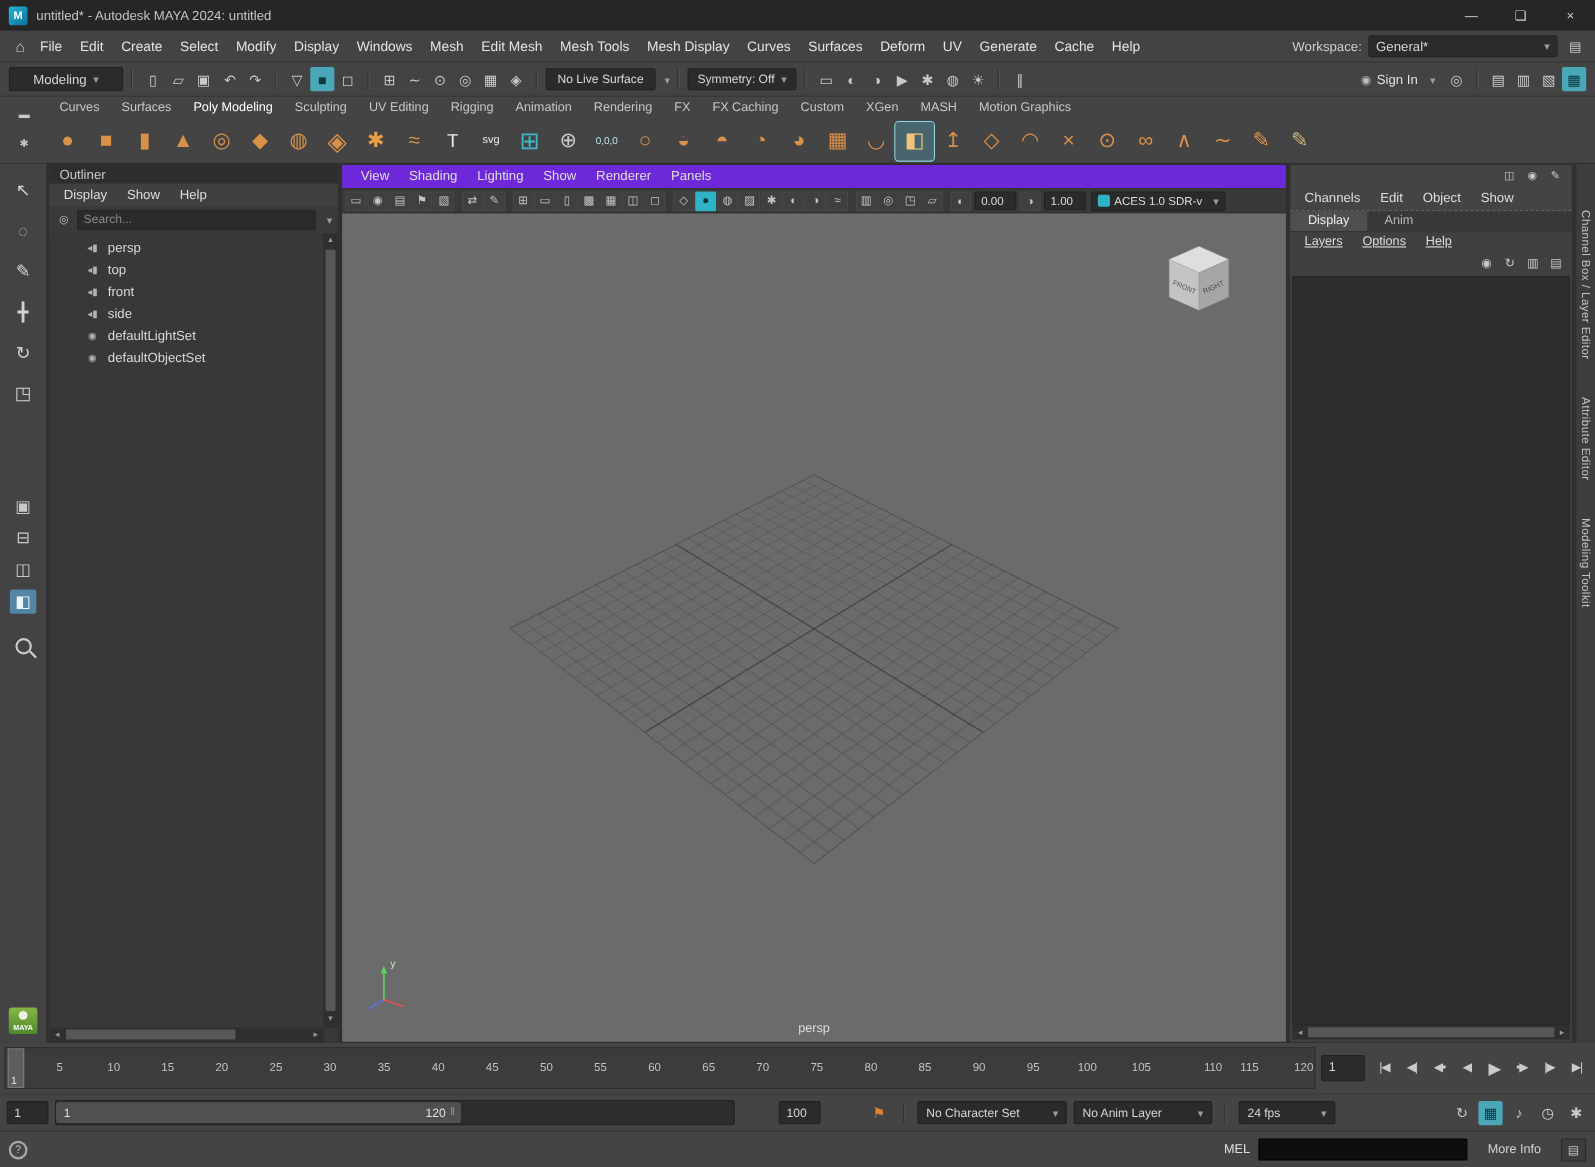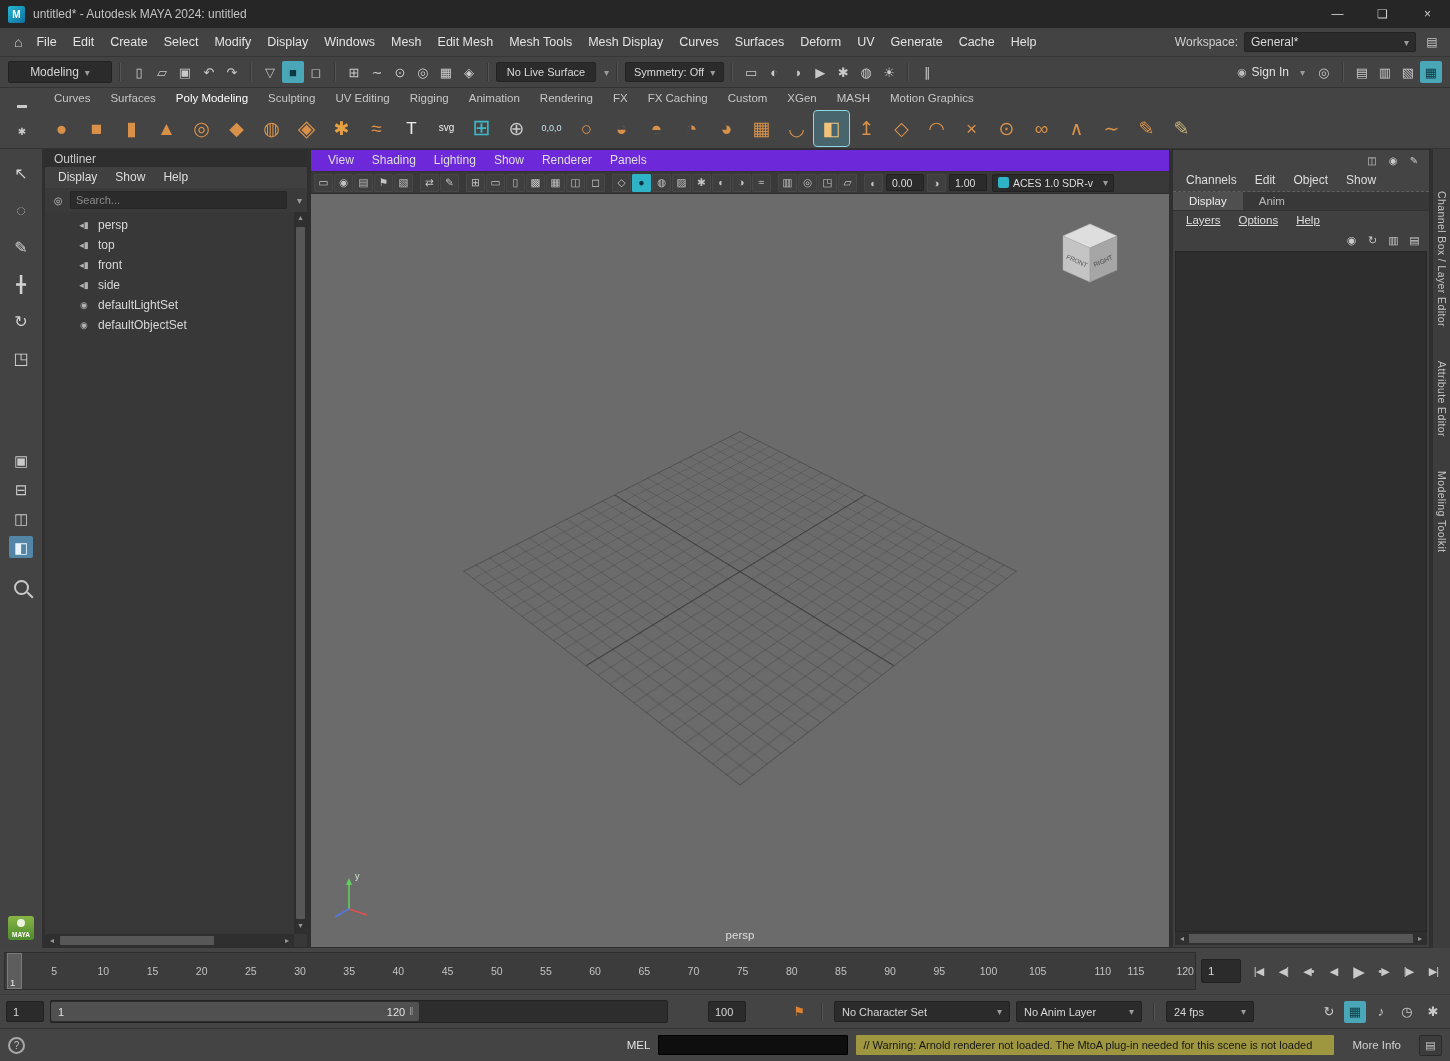--- a/index.html
+++ b/index.html
@@ -806,21 +806,21 @@
         <span>1</span>
         <span style="display:flex;align-items:center;gap:4px;">
           <span>120</span>
           <span class="rs-handle">‖</span>
         </span>
       </div>
     </div>
     <div class="rs-field" style="margin-left:34px;">100</div>
     <div class="icon-btn" style="margin-left:36px;color:#e0822e;">⚑</div>
     <div class="divider"></div>
-    <div class="rr-dd arrow" style="width:176px;">
+    <div class="rr-dd arrow" style="width:136px;">
         <span>No Character Set</span>
       </div>
     <div class="rr-dd arrow" style="width:126px;">
         <span>No Anim Layer</span>
       </div>
     <div class="divider"></div>
     <div class="rr-dd arrow" style="width:88px;">
         <span>24 fps</span>
       </div>
     <div class="rr-icons">
@@ -841,18 +841,17 @@
           <span class="glyph">✱</span>
         </div>
       </div>
   </div>
 
   <div class="cmd-row">
     <div class="help-circle">?</div>
     <div class="cmd-spacer"></div>
     <span class="mel-label">MEL</span>
     <input class="cmd-input" style="">
-    <div class="cmd-warning">// Warning: Arnold renderer not loaded. The MtoA plug-in needed for this scene is not loaded</div>
     <span class="more-info">More Info</span>
     <div class="script-editor-btn">▤</div>
   </div>
 
 </div>
 
 </body></html>

